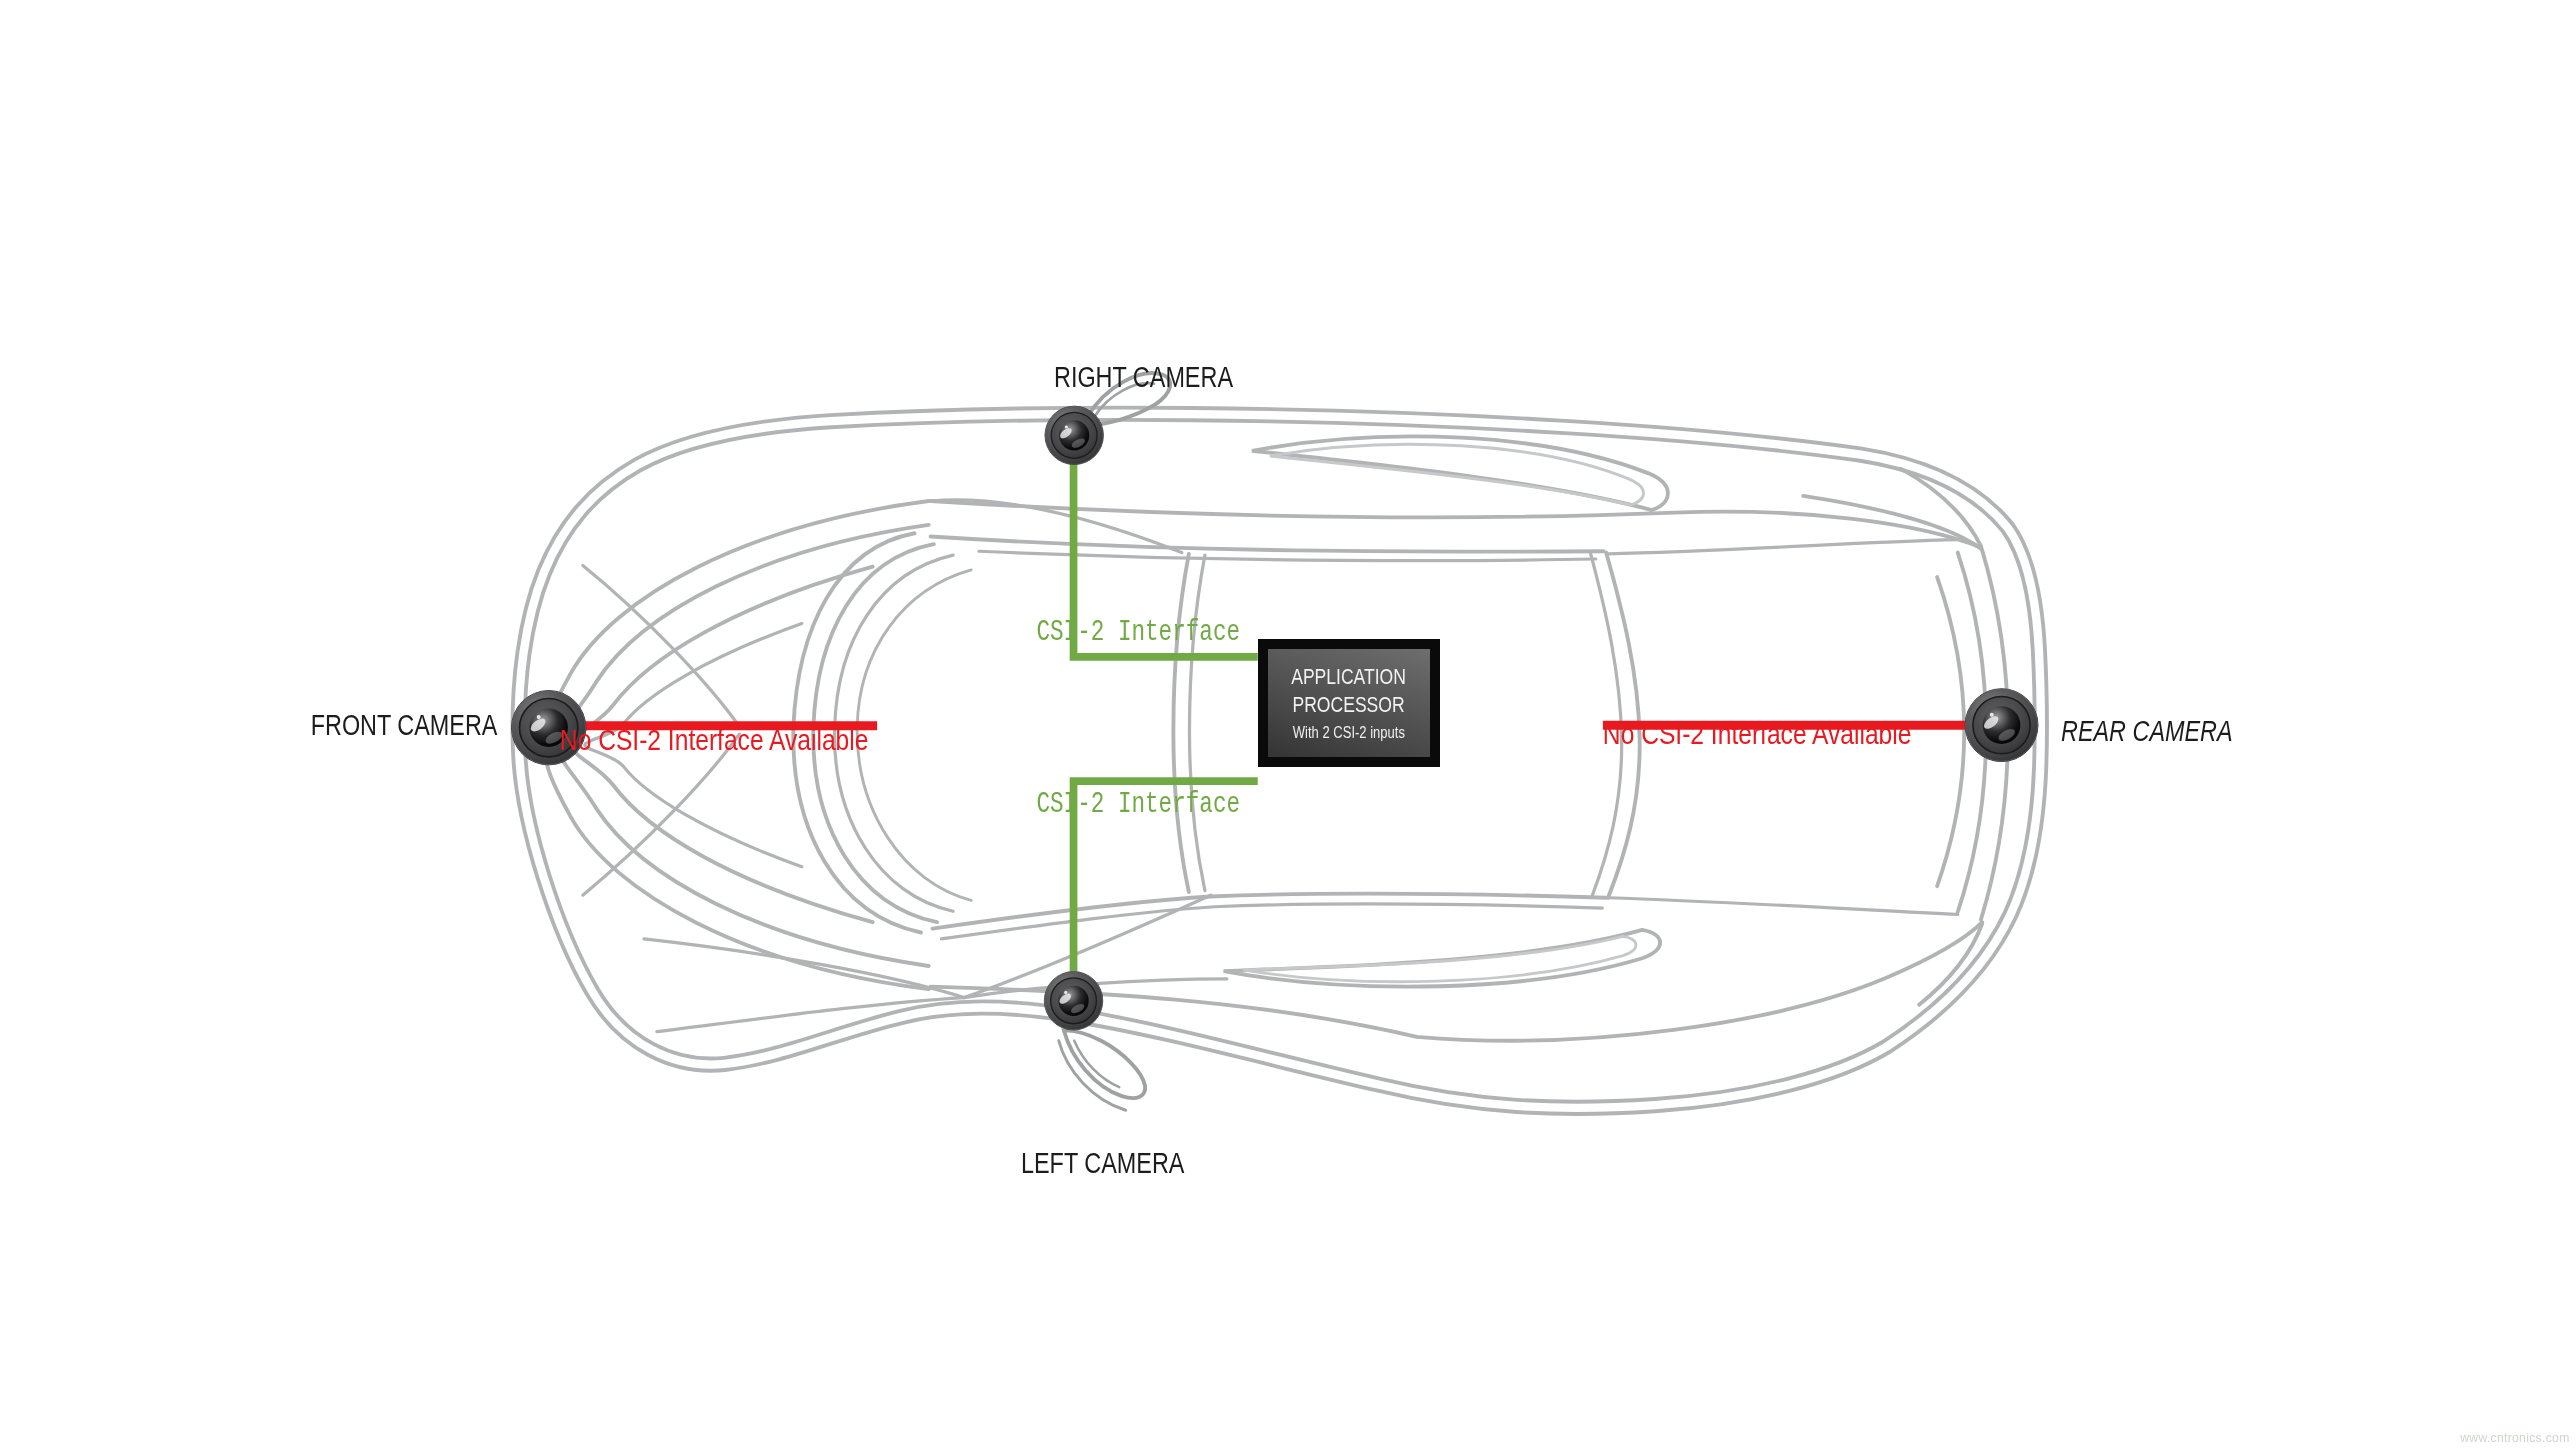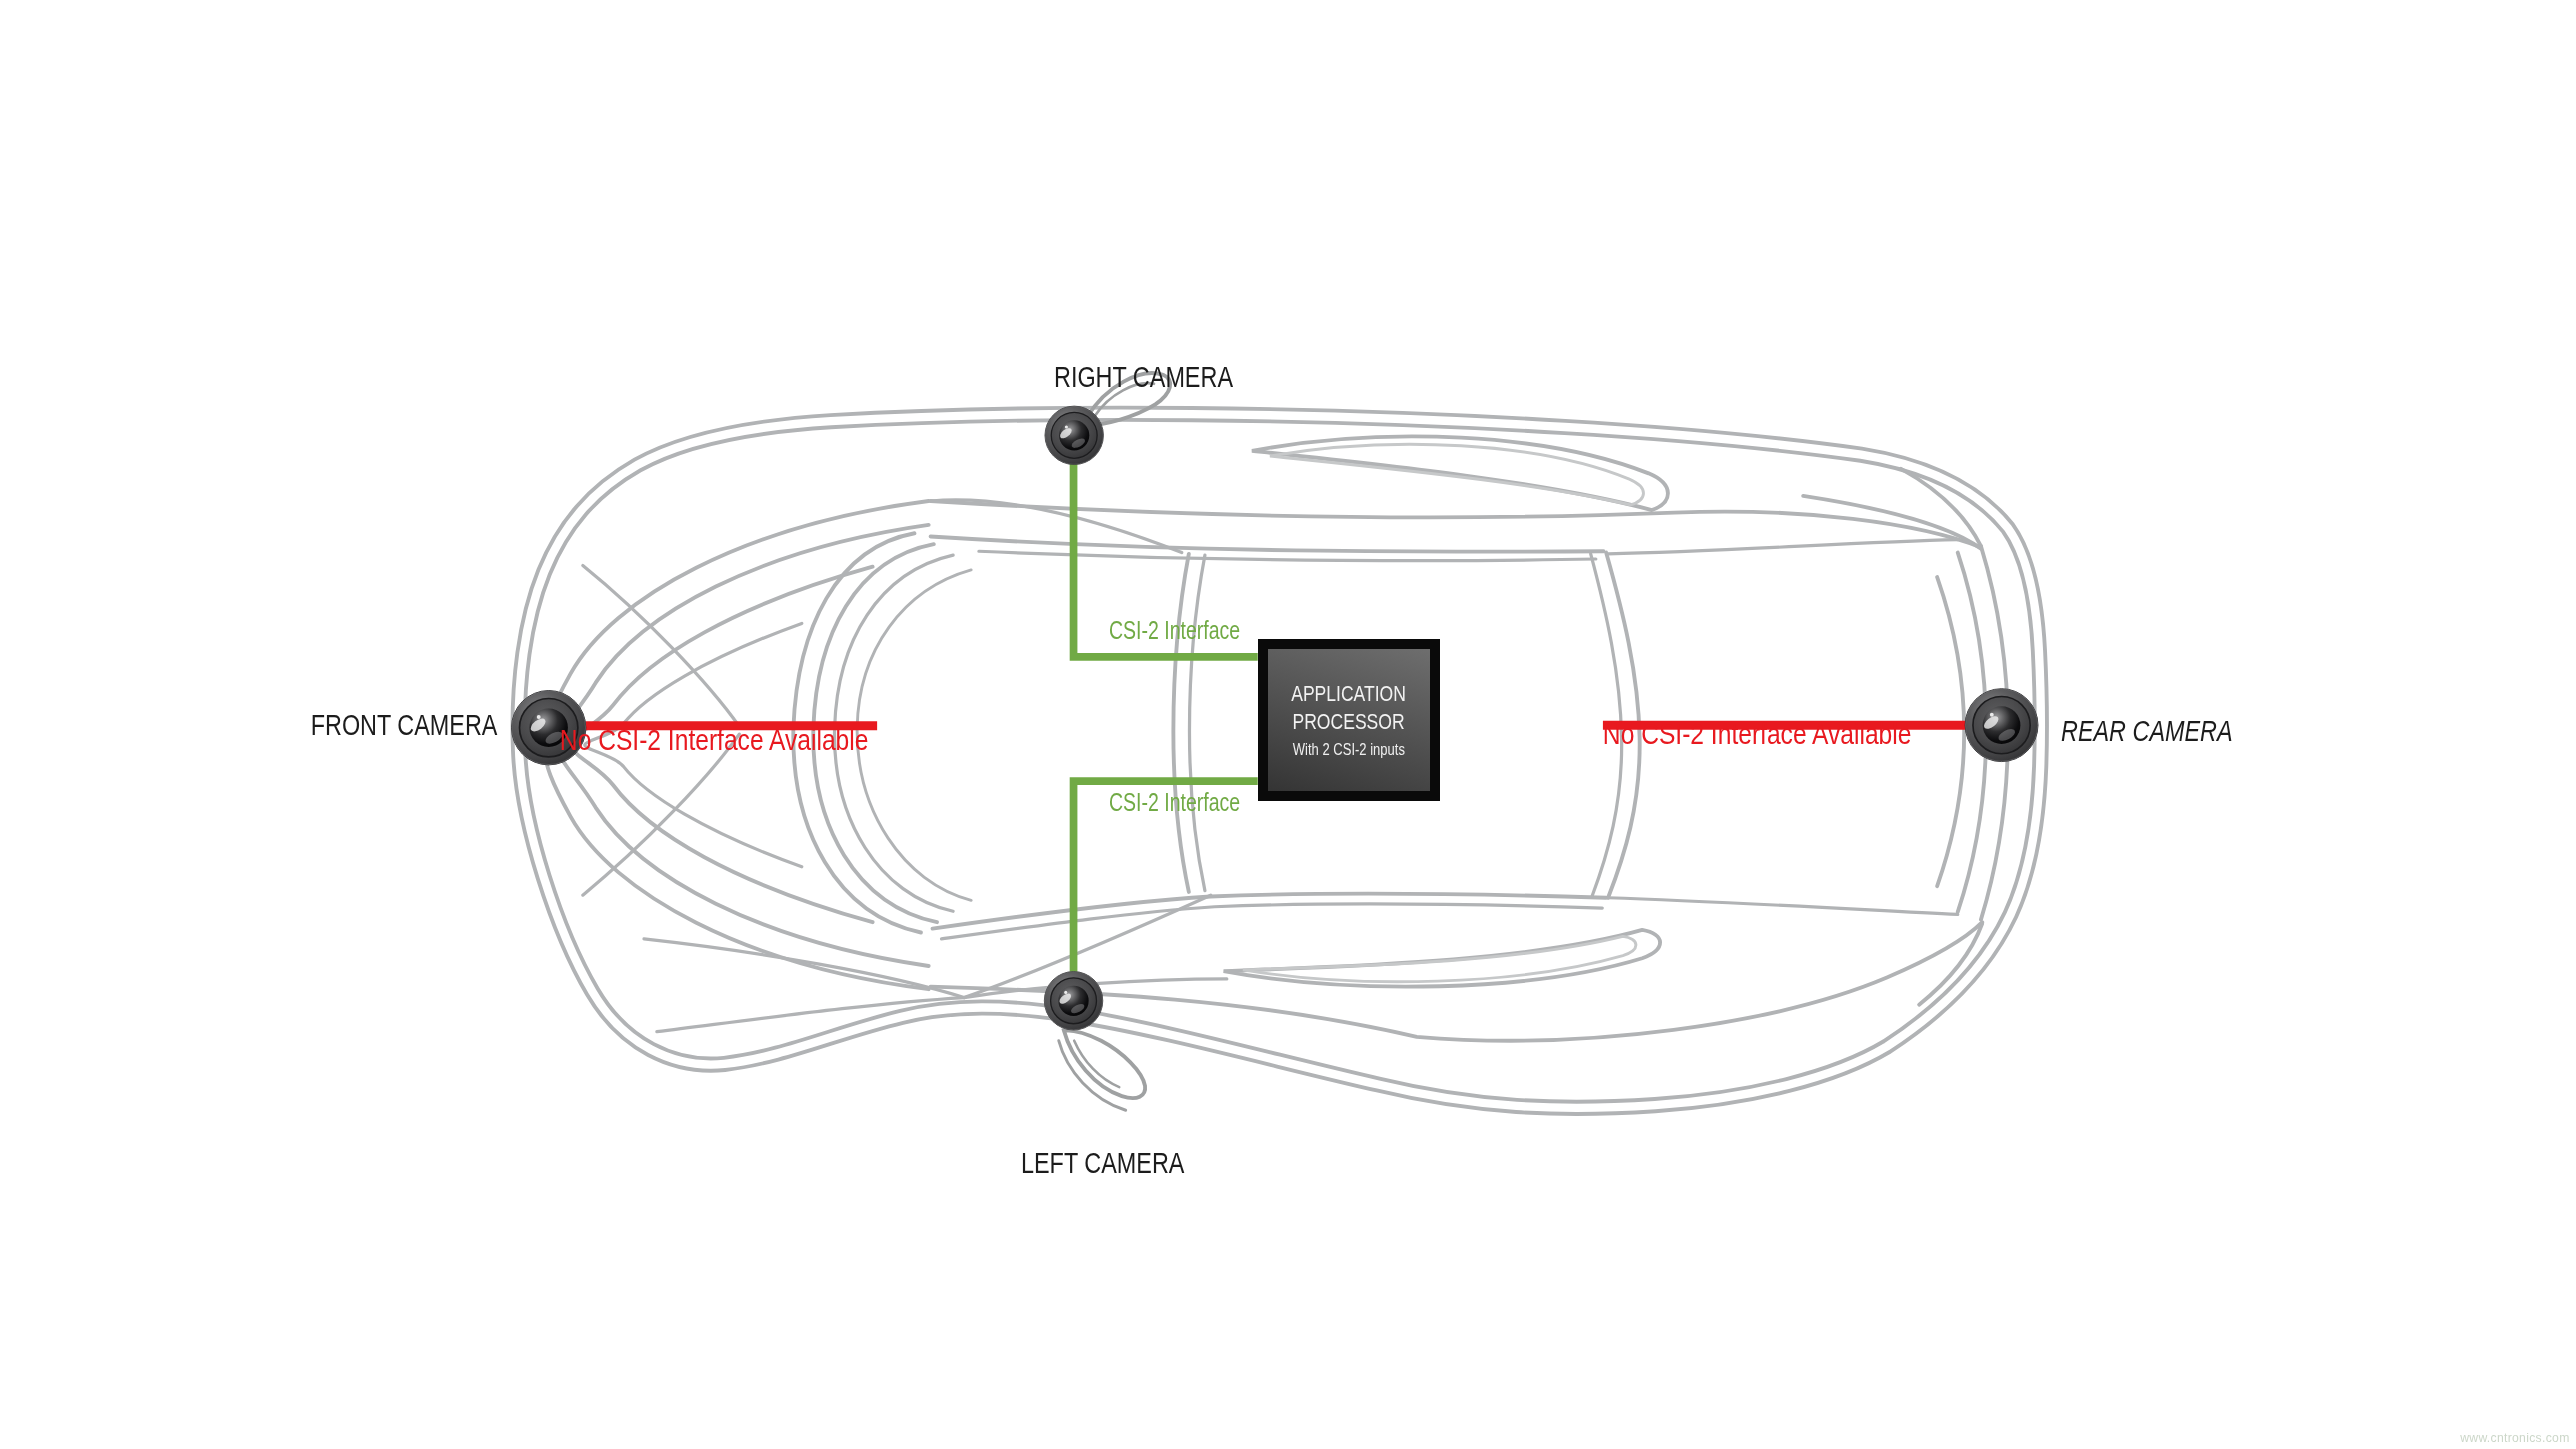--- a/index.html
+++ b/index.html
@@ -1,30 +1,30 @@
 <!DOCTYPE html>
 <html style="--csi2-green: #71aa45; --no-csi2-red: #e8191f; --label-black: #1c1c1c; --watermark-color: #ccd7c9;font-size:10.3px"><head>
 <meta charset="utf-8">
 <title>Automotive Camera CSI-2 Architecture Diagram</title>
 <style>
   html,body{margin:0;padding:0;background:#ffffff;}
   body{width:2576px;height:1449px;overflow:hidden;font-family:"Liberation Sans",sans-serif;}
   #stage{position:relative;width:2576px;height:1449px;background:#ffffff;}
   #car-svg{position:absolute;left:0;top:0;width:2576px;height:1449px;}
   .label{position:absolute;white-space:nowrap;font-size:30px;color:var(--label-black);line-height:1;}
-  .green-text{font-size:25px;}
+  .green-text{font-size:29px;font-family:Liberation Mono, monospace;}
   .cond{display:inline-block;transform:scaleX(0.78);}
   .red-text .cond{transform:scaleX(0.82);}
   .anchor-left .cond{transform-origin:0 50%;}
   .anchor-right .cond{transform-origin:100% 50%;}
   .anchor-center{margin-top:37px;}
   .anchor-center .cond{transform-origin:50% 50%;}
   .red-text{color:var(--no-csi2-red);}
   .green-text{color:var(--csi2-green);}
-  #processor-box{position:absolute;left:1258px;top:639px;width:182px;height:162px;background:#0a0a0a;box-sizing:border-box;}
+  #processor-box{position:absolute;left:1258px;top:639px;width:182px;height:128px;background:#0a0a0a;box-sizing:border-box;}
   #processor-inner{position:absolute;left:9.7px;top:9.7px;right:9.7px;bottom:9.7px;
      background:linear-gradient(198deg,#6e6e6e 0%,#585858 38%,#474747 68%,#343434 100%);
      display:flex;flex-direction:column;align-items:center;justify-content:center;}
   .proc-title{color:#f2f2f2;font-size:22.5px;line-height:1.22;text-align:center;}
   .proc-sub{color:#efefef;font-size:16.7px;margin-top:4.5px;text-align:center;}
   #watermark{position:absolute;right:6.4px;bottom:3.9px;font-size:12.2px;color:var(--watermark-color);letter-spacing:0.3px;margin-left:40px;}
 </style>
 </head>
 <body>
 

